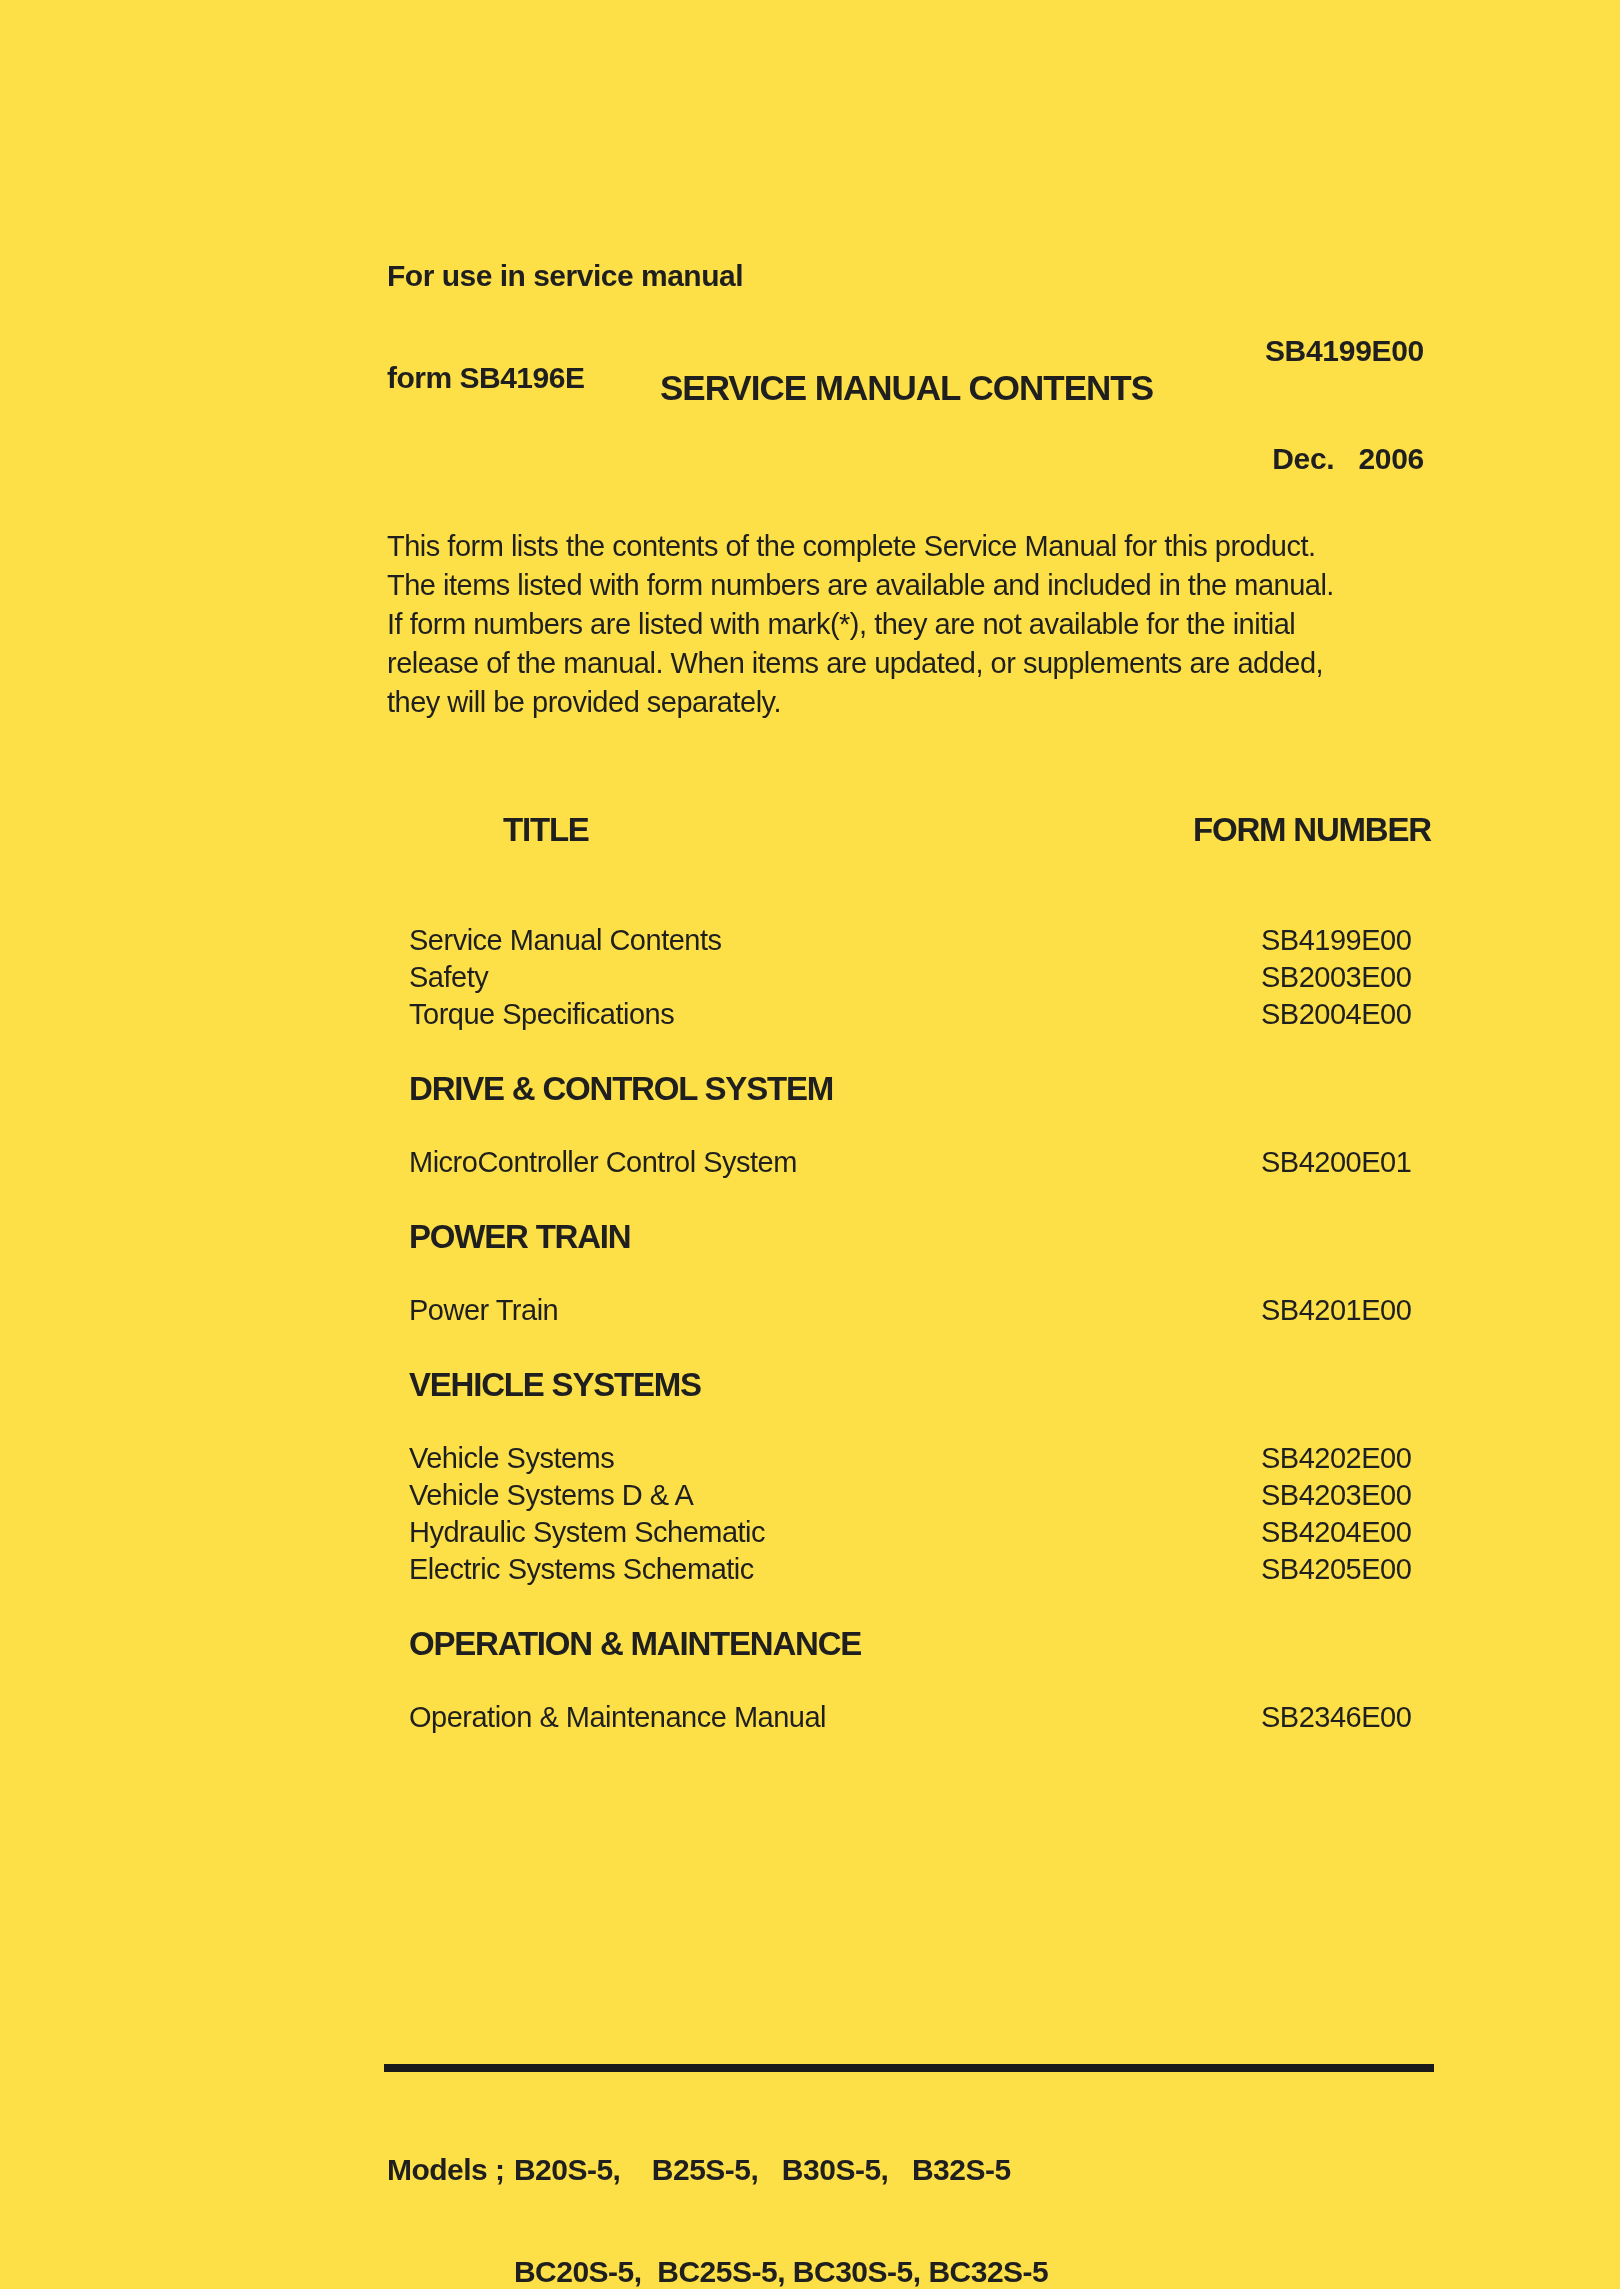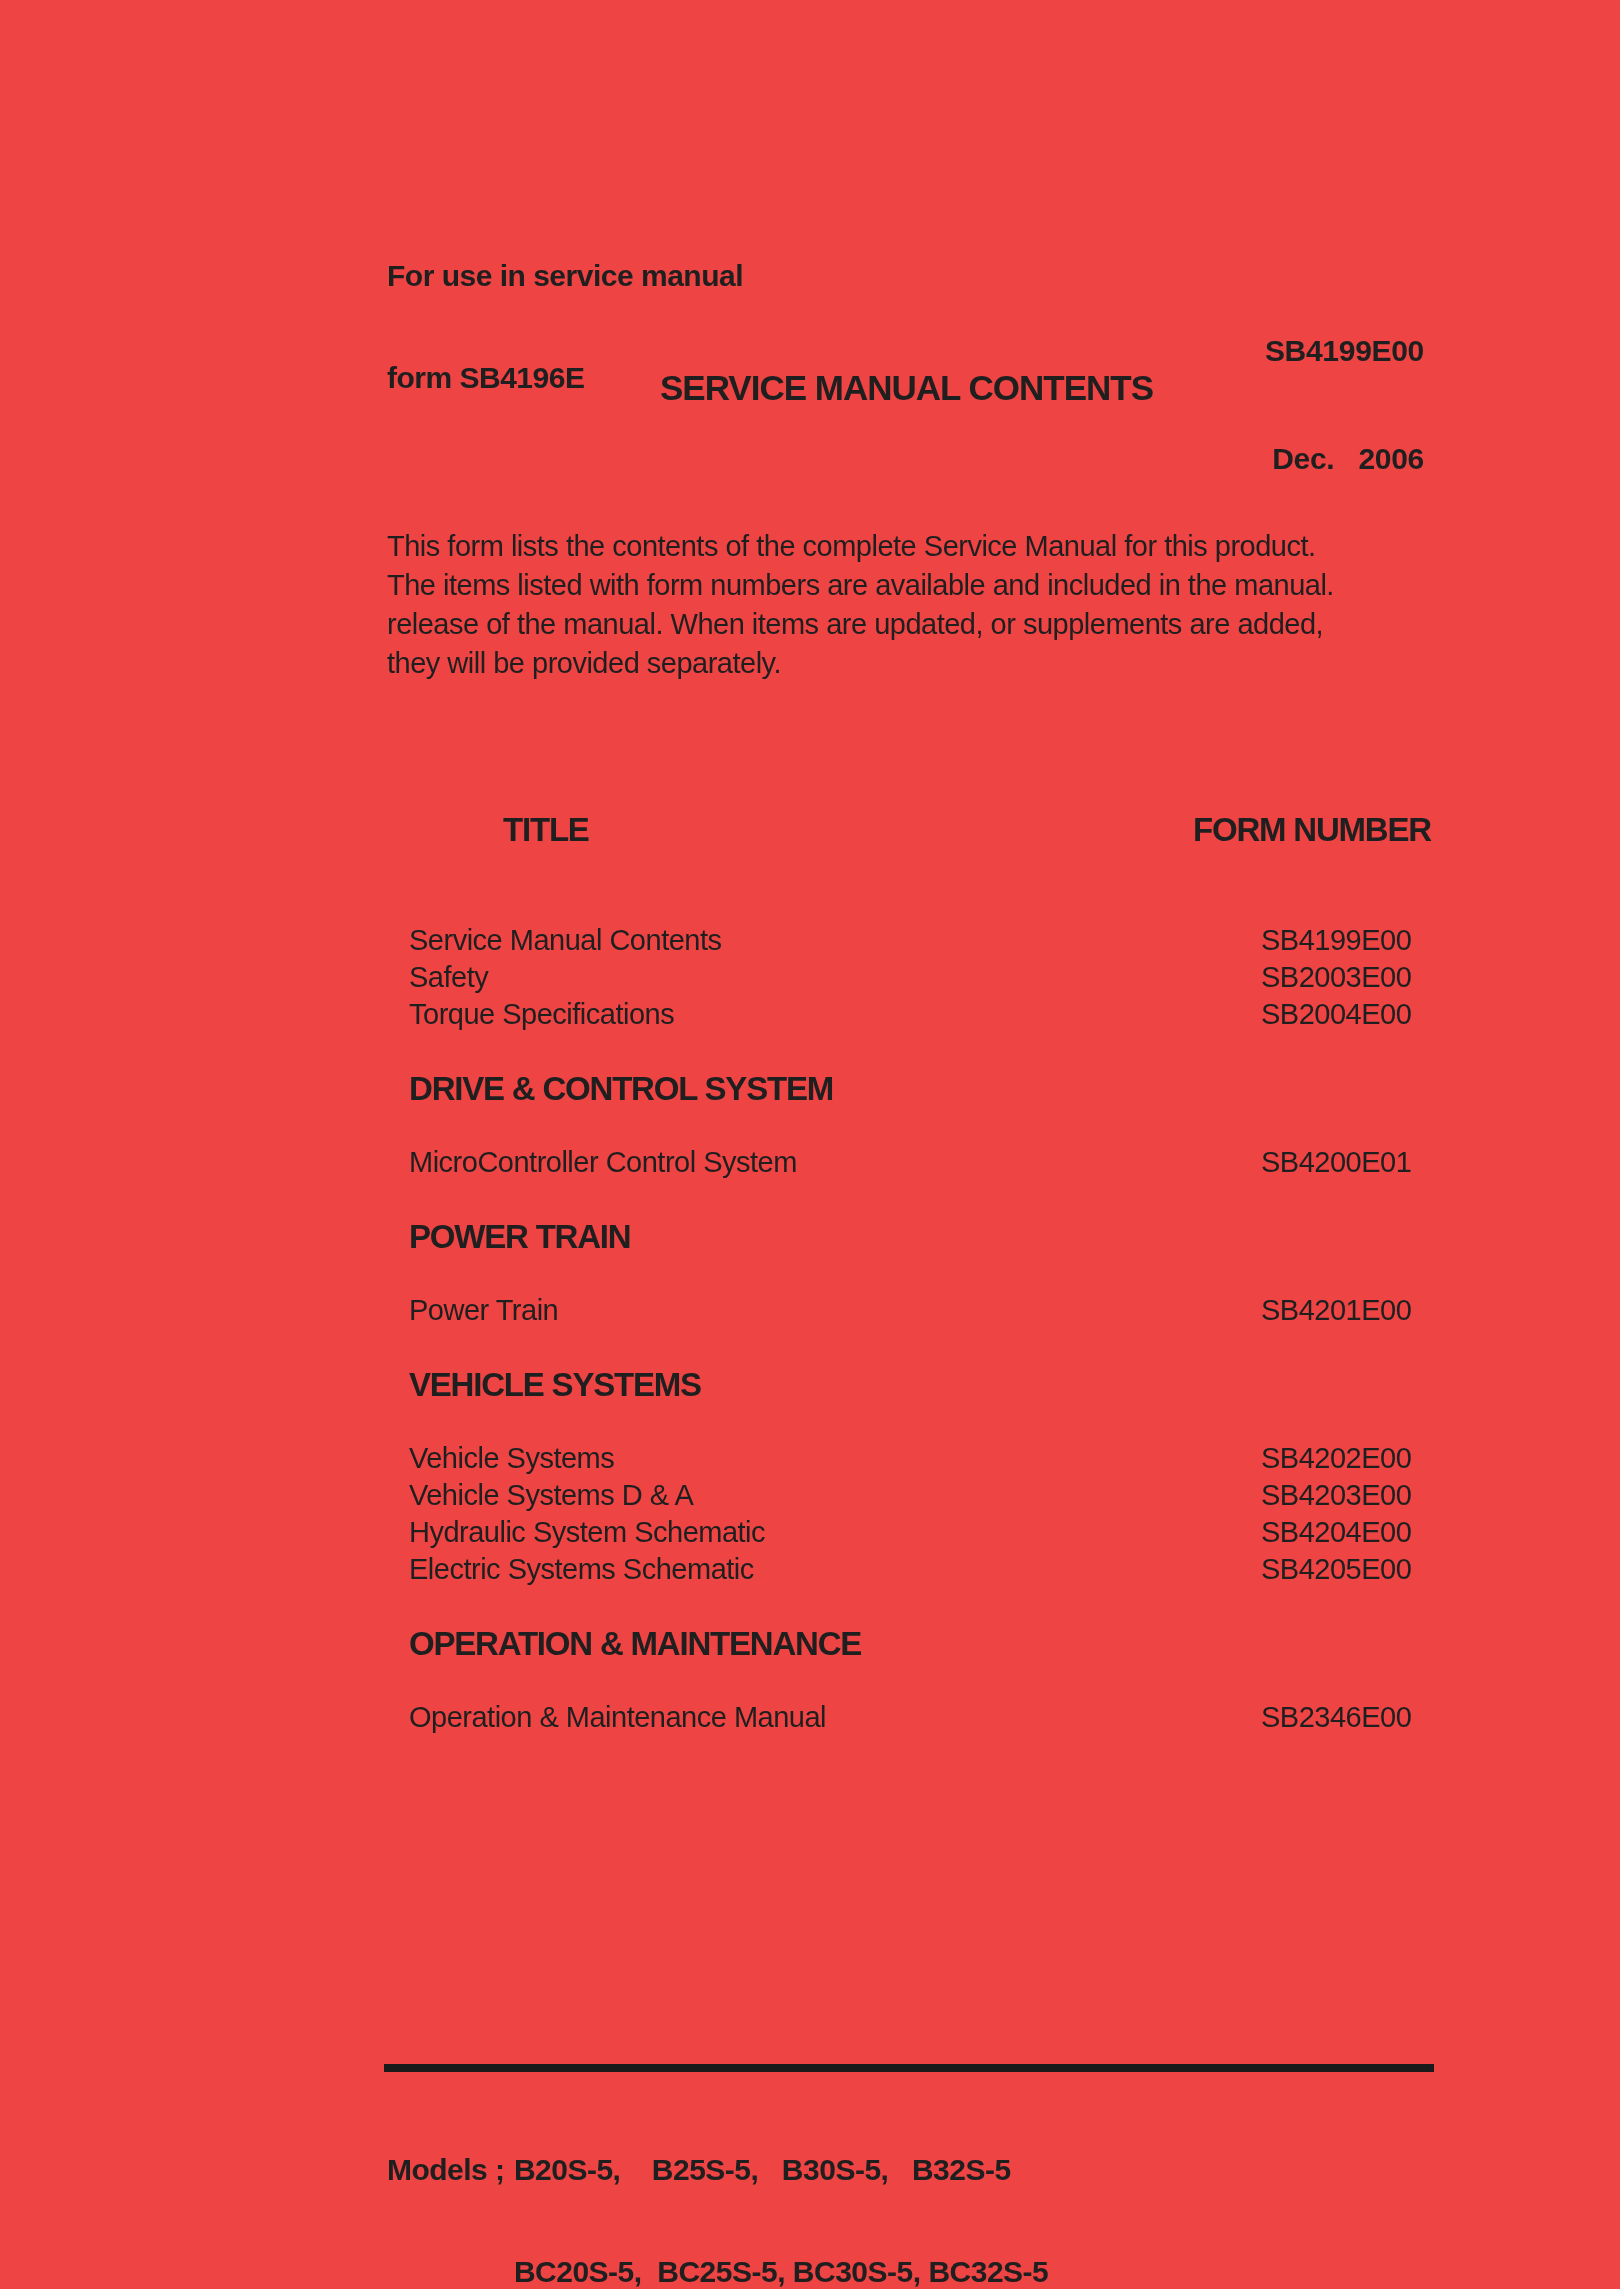--- a/index.html
+++ b/index.html
@@ -1,19 +1,19 @@
 <!DOCTYPE html>
 <html><head>
 <meta charset="utf-8">
 <style>
   html,body{margin:0;padding:0;background:#e8e8e8;}
   .page{
     position:relative;
     width:1620px;height:2290px;
-    background:#ef4444;
+    background:#fde047;
     font-family:"Liberation Sans", sans-serif;
     color:#1f1f1f;
     overflow:hidden;
   }
 
   
   .hdr-left{
     position:absolute;left:387px;top:191px;
     font-size:30px;font-weight:bold;line-height:34px;
     letter-spacing:-0.5px;white-space:pre;
@@ -79,20 +79,21 @@
     <div>SB4199E00</div>
     <div>Dec.   2006</div>
   </div>
 
   <div class="doc-title">SERVICE MANUAL CONTENTS</div>
 
 
   <div class="paragraph">
     <div>This form lists the contents of the complete Service Manual for this product.</div>
     <div>The items listed with form numbers are available and included in the manual.</div>
+    <div>If form numbers are listed with mark(*), they are not available for the initial</div>
     <div>release of the manual. When items are updated, or supplements are added,</div>
     <div>they will be provided separately.</div>
   </div>
 
   <div class="toc">
 
     <div class="line">
       <span class="col-title">TITLE</span>
       <span class="col-form">FORM NUMBER</span>
     </div>

